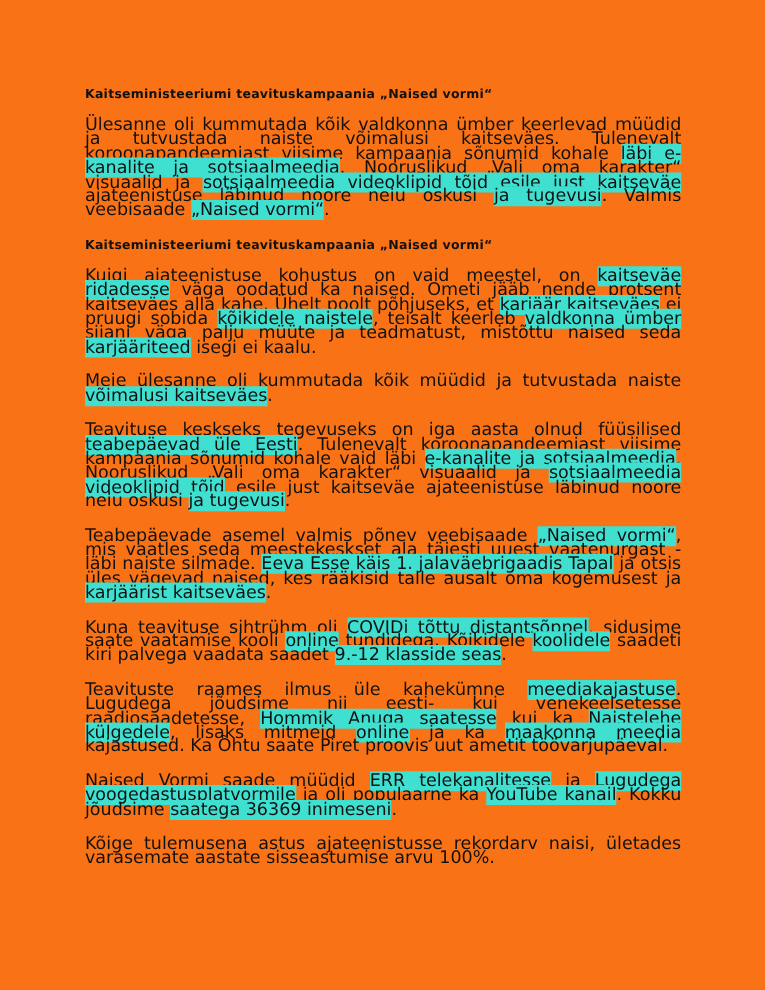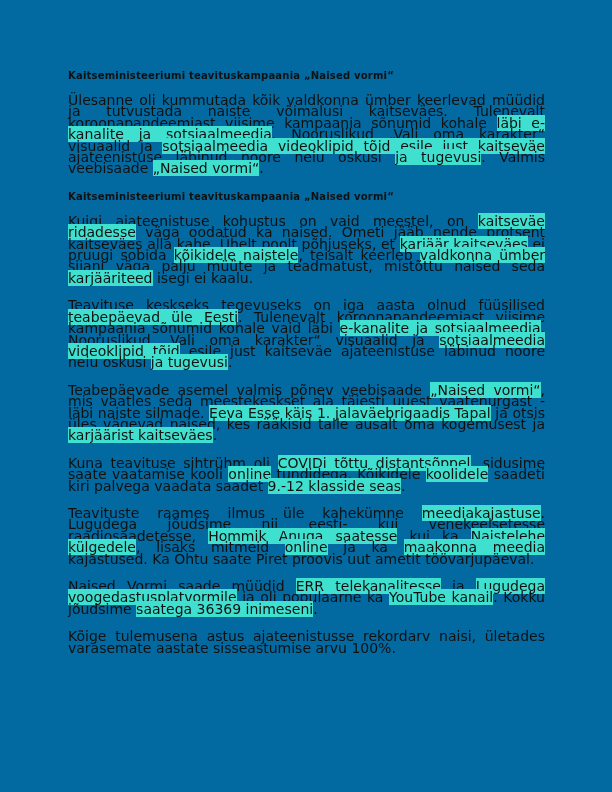--- a/index.html
+++ b/index.html
@@ -37,26 +37,27 @@
     text-align: justify;
     margin: 0 0 16px 0;
   }
   .hl {
     background-color: var(--hl, #40E0D0);
   }
 </style>
 </head>
 <body>
 
-<div class="page" style="background-color: #0369a1; color: rgb(17, 17, 17);">
+<div class="page" style="background-color: #f97316; color: rgb(17, 17, 17);">
   <div class="content">
       <h2 class="heading"><span>Kaitseministeeriumi teavituskampaania „Naised vormi“</span></h2>
       <p class="paragraph"><span>Ülesanne oli kummutada kõik valdkonna ümber keerlevad müüdid ja tutvustada naiste võimalusi kaitseväes. Tulenevalt koroonapandeemiast viisime kampaania sõnumid kohale </span><span class="hl">läbi e-kanalite ja sotsiaalmeedia</span><span>. Nooruslikud „Vali oma karakter“ visuaalid ja </span><span class="hl">sotsiaalmeedia videoklipid tõid esile just kaitseväe</span><span> ajateenistuse läbinud noore neiu oskusi </span><span class="hl">ja tugevusi</span><span>. Valmis veebisaade </span><span class="hl">„Naised vormi“</span><span>.</span></p>
       <h2 class="heading"><span>Kaitseministeeriumi teavituskampaania „Naised vormi“</span></h2>
       <p class="paragraph"><span>Kuigi ajateenistuse kohustus on vaid meestel, on </span><span class="hl">kaitseväe ridadesse</span><span> väga oodatud ka naised. Ometi jääb nende protsent kaitseväes alla kahe. Ühelt poolt põhjuseks, et </span><span class="hl">karjäär kaitseväes</span><span> ei pruugi sobida </span><span class="hl">kõikidele naistele</span><span>, teisalt keerleb </span><span class="hl">valdkonna ümber</span><span> siiani väga palju müüte ja teadmatust, mistõttu naised seda </span><span class="hl">karjääriteed</span><span> isegi ei kaalu.</span></p>
+      <p class="paragraph"><span>Meie ülesanne oli kummutada kõik müüdid ja tutvustada naiste </span><span class="hl">võimalusi kaitseväes</span><span>.</span></p>
       <p class="paragraph"><span>Teavituse keskseks tegevuseks on iga aasta olnud füüsilised </span><span class="hl">teabepäevad üle Eesti</span><span>. Tulenevalt koroonapandeemiast viisime kampaania sõnumid kohale vaid läbi </span><span class="hl">e-kanalite ja sotsiaalmeedia</span><span>. Nooruslikud „Vali oma karakter“ visuaalid ja </span><span class="hl">sotsiaalmeedia videoklipid tõid</span><span> esile just kaitseväe ajateenistuse läbinud noore neiu oskusi </span><span class="hl">ja tugevusi</span><span>.</span></p>
       <p class="paragraph"><span>Teabepäevade asemel valmis põnev veebisaade </span><span class="hl">„Naised vormi“</span><span>, mis vaatles seda meestekeskset ala täiesti uuest vaatenurgast - läbi naiste silmade. </span><span class="hl">Eeva Esse käis 1. jalaväebrigaadis Tapal</span><span> ja otsis üles vägevad naised, kes rääkisid talle ausalt oma kogemusest ja </span><span class="hl">karjäärist kaitseväes</span><span>.</span></p>
       <p class="paragraph"><span>Kuna teavituse sihtrühm oli </span><span class="hl">COVIDi tõttu distantsõppel</span><span>, sidusime saate vaatamise kooli </span><span class="hl">online</span><span> tundidega. Kõikidele </span><span class="hl">koolidele</span><span> saadeti kiri palvega vaadata saadet </span><span class="hl">9.-12 klasside seas</span><span>.</span></p>
       <p class="paragraph"><span>Teavituste raames ilmus üle kahekümne </span><span class="hl">meediakajastuse</span><span>. Lugudega jõudsime nii eesti- kui venekeelsetesse raadiosaadetesse, </span><span class="hl">Hommik Anuga saatesse</span><span> kui ka </span><span class="hl">Naistelehe külgedele</span><span>, lisaks mitmeid </span><span class="hl">online</span><span> ja ka </span><span class="hl">maakonna meedia</span><span> kajastused. Ka Õhtu saate Piret proovis uut ametit töövarjupäeval.</span></p>
       <p class="paragraph"><span>Naised Vormi saade müüdid </span><span class="hl">ERR telekanalitesse</span><span> ja </span><span class="hl">Lugudega voogedastusplatvormile</span><span> ja oli populaarne ka </span><span class="hl">YouTube kanail</span><span>. Kokku jõudsime </span><span class="hl">saatega 36369 inimeseni</span><span>.</span></p>
       <p class="paragraph"><span>Kõige tulemusena astus ajateenistusse rekordarv naisi, ületades varasemate aastate sisseastumise arvu 100%.</span></p>
     </div>
 </div>
 
 </body></html>

